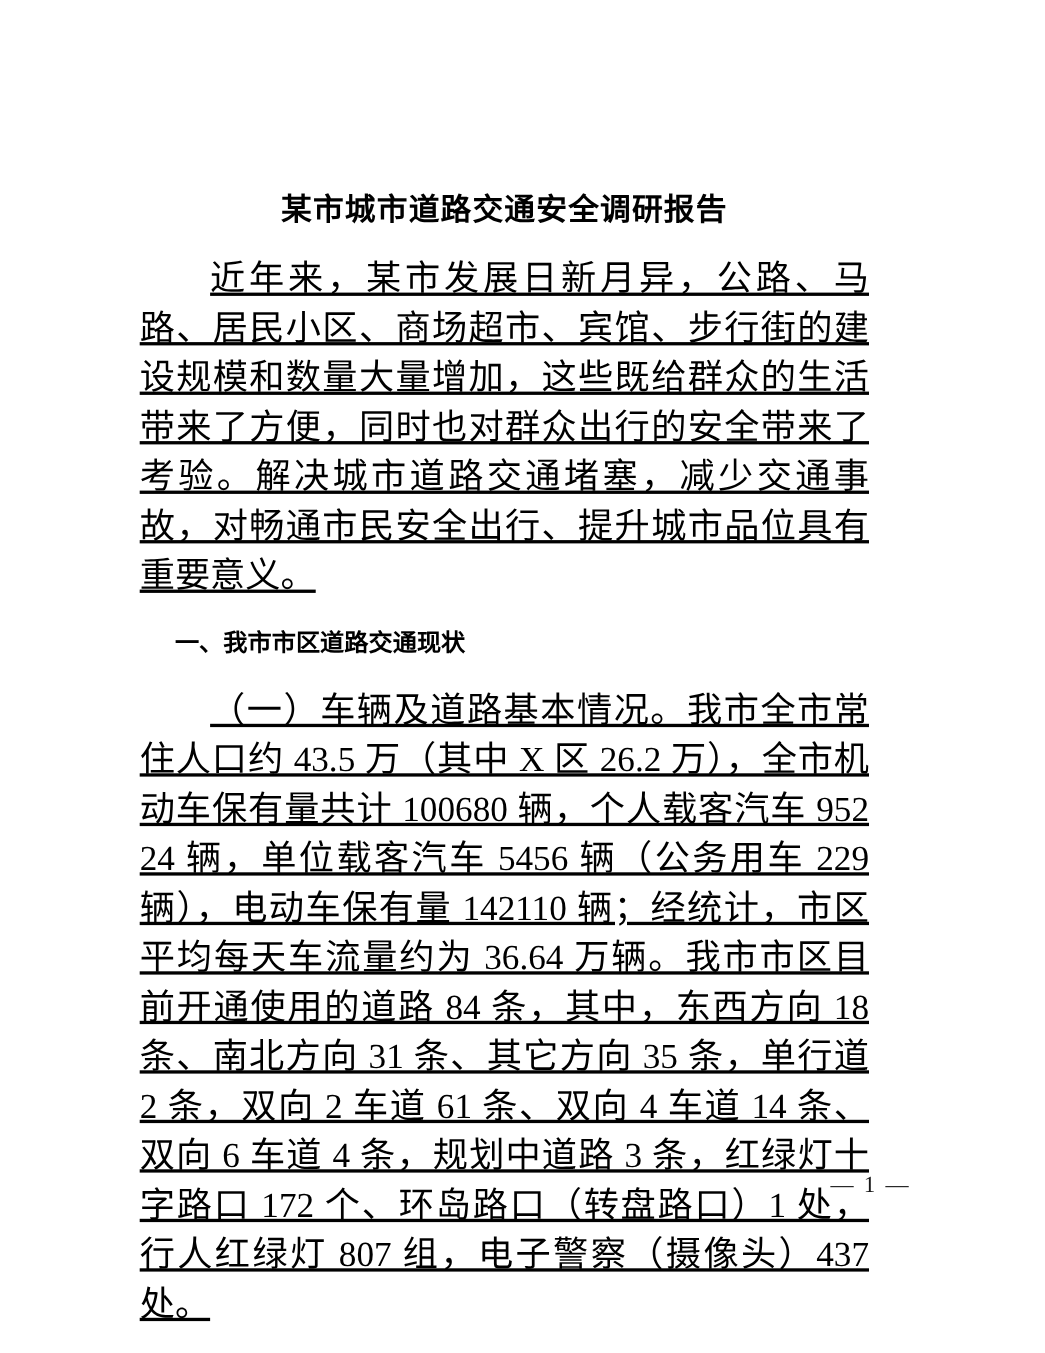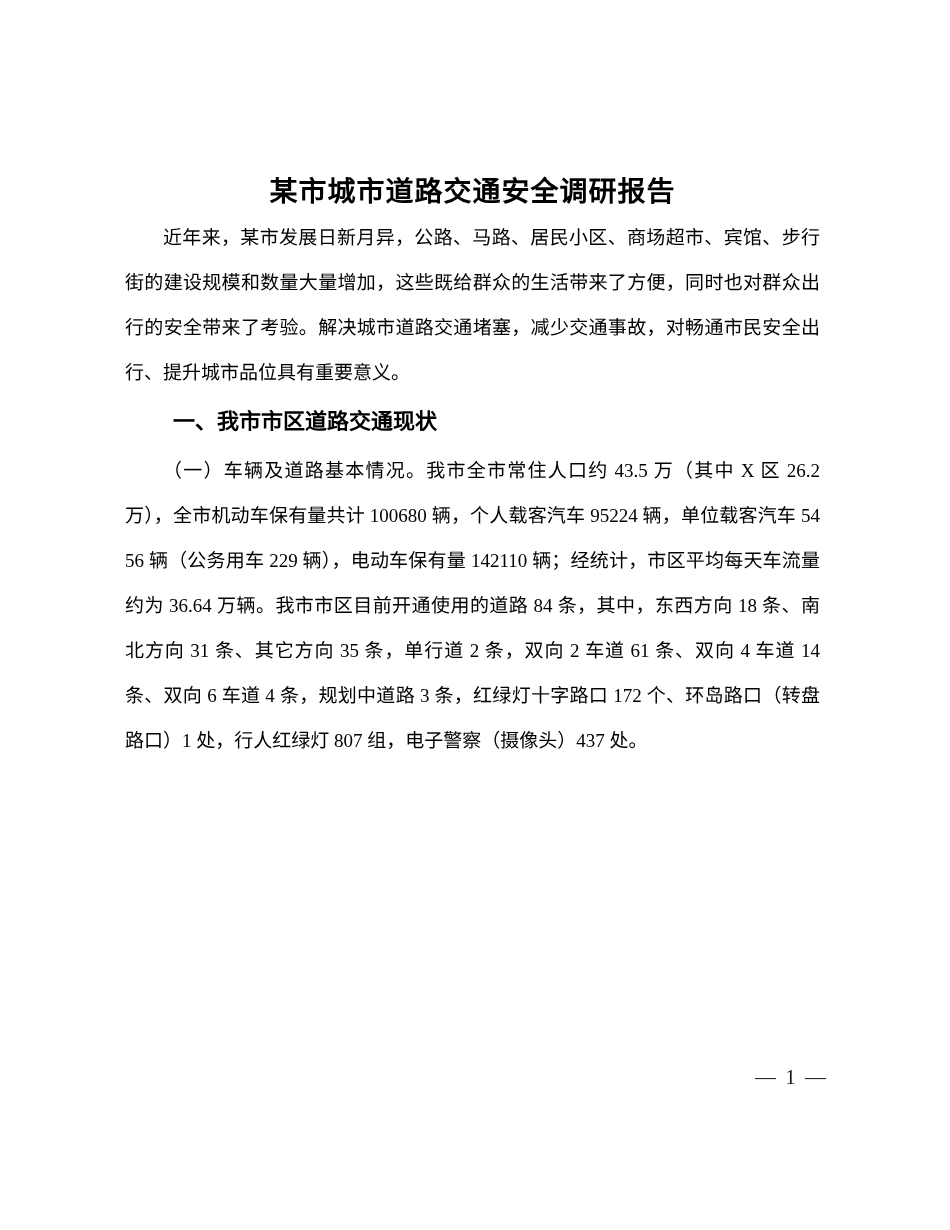--- a/index.html
+++ b/index.html
@@ -10,41 +10,42 @@
   .page {
     position: relative;
     width: 950px;
     height: 1230px;
     background: #ffffff;
     color: #000000;
     overflow: hidden;
   }
   .content {
     position: absolute;
-    left: 125px;
+    left: 111px;
     top: 168px;
     width: 695px;
   }
   .doc-title {
     font-family: "Liberation Serif", "DejaVu Serif", serif;
     font-weight: bold;
     font-size: 28px;
     line-height: 47px;
     text-align: center;
     margin: 0;
     letter-spacing: 1px;
   }
   .para {
     font-family: "Liberation Serif", "DejaVu Serif", serif;
-    font-size: 19px;
+    font-size: 32px;
     line-height: 45px;
     text-align: justify;
     text-indent: 2em;
-    margin: 0;
+    margin: 16px;
     word-break: break-all;
+    text-decoration: underline;
   }
   .section-heading {
     font-family: "Liberation Sans", "DejaVu Sans", sans-serif;
     font-weight: bold;
     font-size: 22px;
     line-height: 45px;
     text-indent: 2em;
     margin: 4px;
   }
   .page-number {

